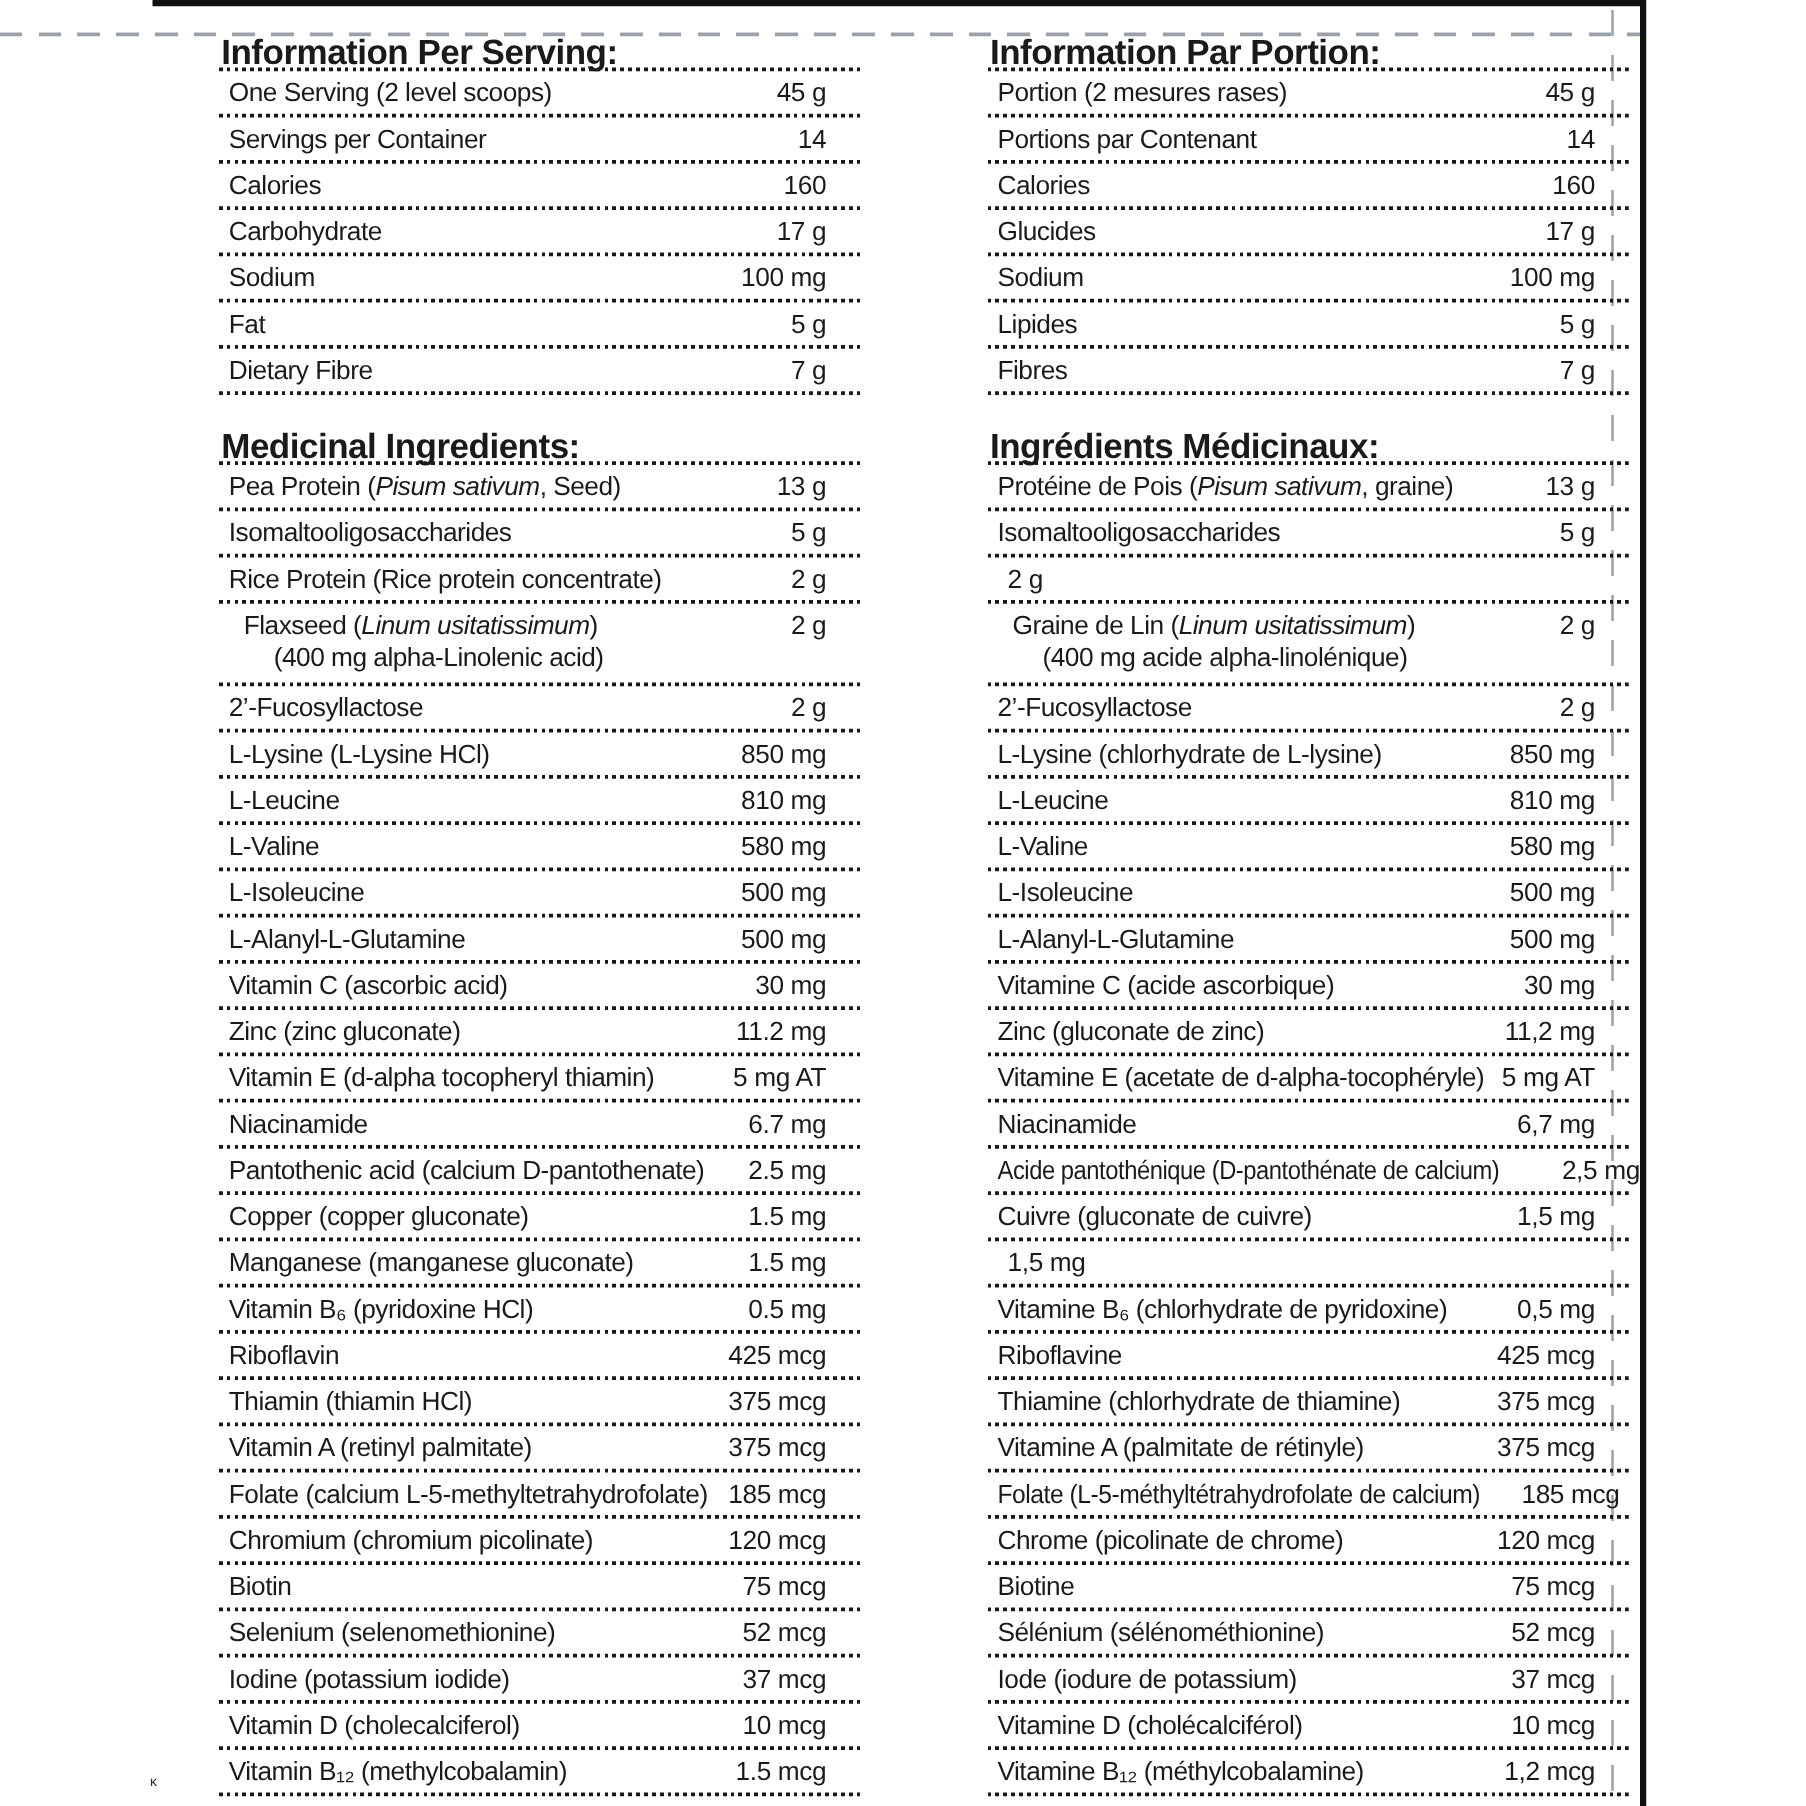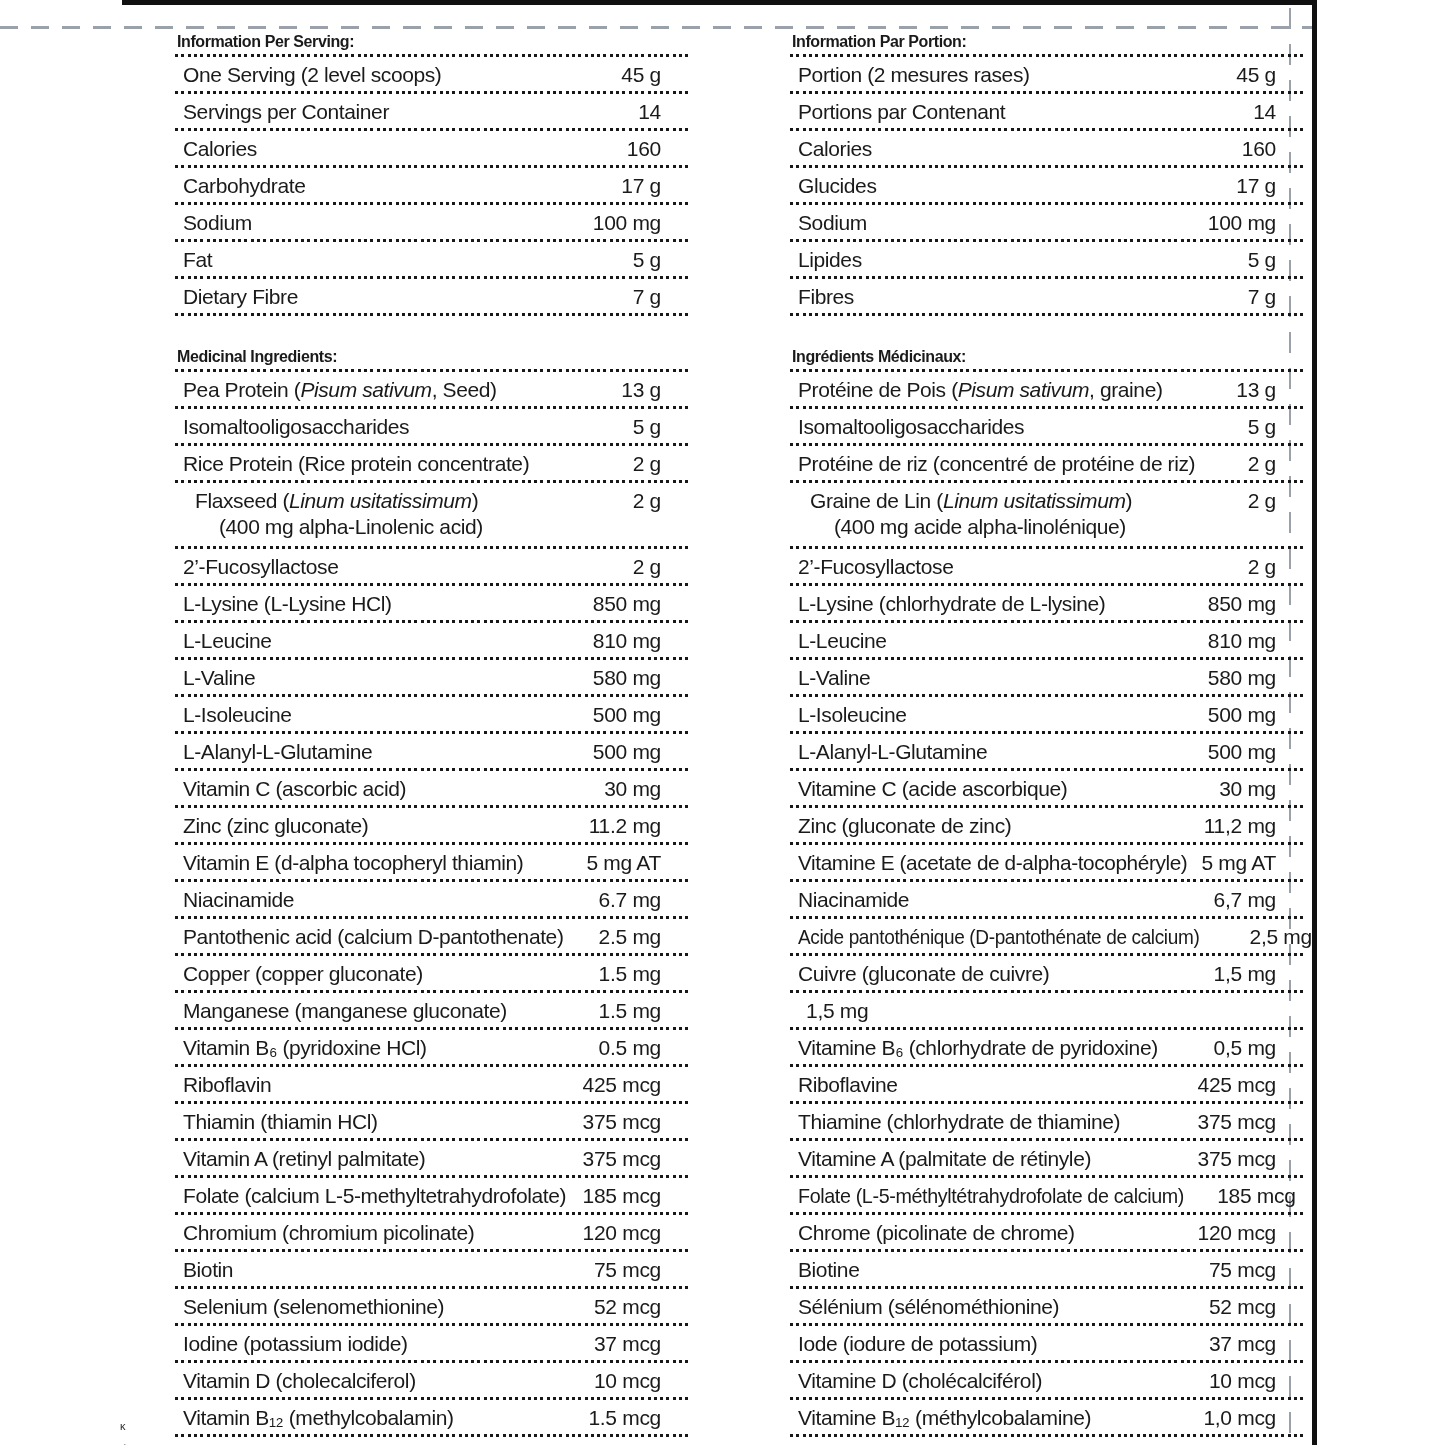--- a/index.html
+++ b/index.html
@@ -10,21 +10,21 @@
   }
   .border-top{position:absolute;left:122px;top:0;width:1194px;height:5px;background:#101010;}
   .border-right{position:absolute;left:1312px;top:0;width:5px;height:1445px;background:#101010;}
   .cutline-h{position:absolute;left:0;top:26px;width:1312px;height:3px;
     background:repeating-linear-gradient(90deg,#9aa1ab 0 18px,transparent 18px 31px);}
   .cutline-v{position:absolute;left:1289px;top:8px;width:2px;height:1437px;
     background:repeating-linear-gradient(180deg,#9aa1ab 0 21px,transparent 21px 36px);}
   .col{position:absolute;top:30px;width:513px;}
   #col-en{left:175px;}
   #col-fr{left:790px;}
-  .sec-title{font-weight:bold;font-size:16px;line-height:24px;letter-spacing:-0.4px;padding-left:2px;white-space:nowrap;}
+  .sec-title{font-weight:bold;font-size:28px;line-height:24px;letter-spacing:-0.4px;padding-left:2px;white-space:nowrap;}
   .sec2{margin-top:29px;}
   .dots{height:3px;background:repeating-linear-gradient(90deg,#181818 0 3px,transparent 3px 6.3px);}
   .row{display:flex;justify-content:space-between;align-items:flex-start;
     min-height:34px;padding:5px 27px 0 8px;box-sizing:border-box;}
   .row.dbl{min-height:63px;margin-left:12px;}
   .lbl{font-size:21px;line-height:26px;letter-spacing:-0.4px;white-space:nowrap;display:inline-block;}
   .lbl .l2{display:block;padding-left:24px;}
   .val{font-size:21px;line-height:26px;letter-spacing:-0.3px;white-space:nowrap;padding-left:8px;}
   .lbl i{}
   .corner-mark{position:absolute;left:120px;top:1421px;font-size:11px;line-height:11px;color:#2a2a2a;}
@@ -270,21 +270,20 @@
         <span class="lbl">Protéine de Pois (<i>Pisum sativum</i>, graine)</span>
         <span class="val">13 g</span>
       </div>
       <div class="dots"></div>
       <div class="row">
         <span class="lbl">Isomaltooligosaccharides</span>
         <span class="val">5 g</span>
       </div>
       <div class="dots"></div>
       <div class="row">
-        <span class="lbl">Protéine de riz (concentré de protéine de riz)</span>
         <span class="val">2 g</span>
       </div>
       <div class="dots"></div>
       <div class="row dbl">
         <span class="lbl">Graine de Lin (<i>Linum usitatissimum</i>)<span class="l2">(400 mg acide alpha-linolénique)</span></span>
         <span class="val">2 g</span>
       </div>
       <div class="dots"></div>
       <div class="row">
         <span class="lbl">2’-Fucosyllactose</span>
@@ -395,20 +394,20 @@
         <span class="val">37 mcg</span>
       </div>
       <div class="dots"></div>
       <div class="row">
         <span class="lbl">Vitamine D (cholécalciférol)</span>
         <span class="val">10 mcg</span>
       </div>
       <div class="dots"></div>
       <div class="row">
         <span class="lbl">Vitamine B₁₂ (méthylcobalamine)</span>
-        <span class="val">1,0 mcg</span>
+        <span class="val">1,2 mcg</span>
       </div>
       <div class="dots"></div>
     </div>
   </div>
 
 <span class="corner-mark">ĸ</span>
 <span class="corner-dot">.</span>
 
 </body></html>

